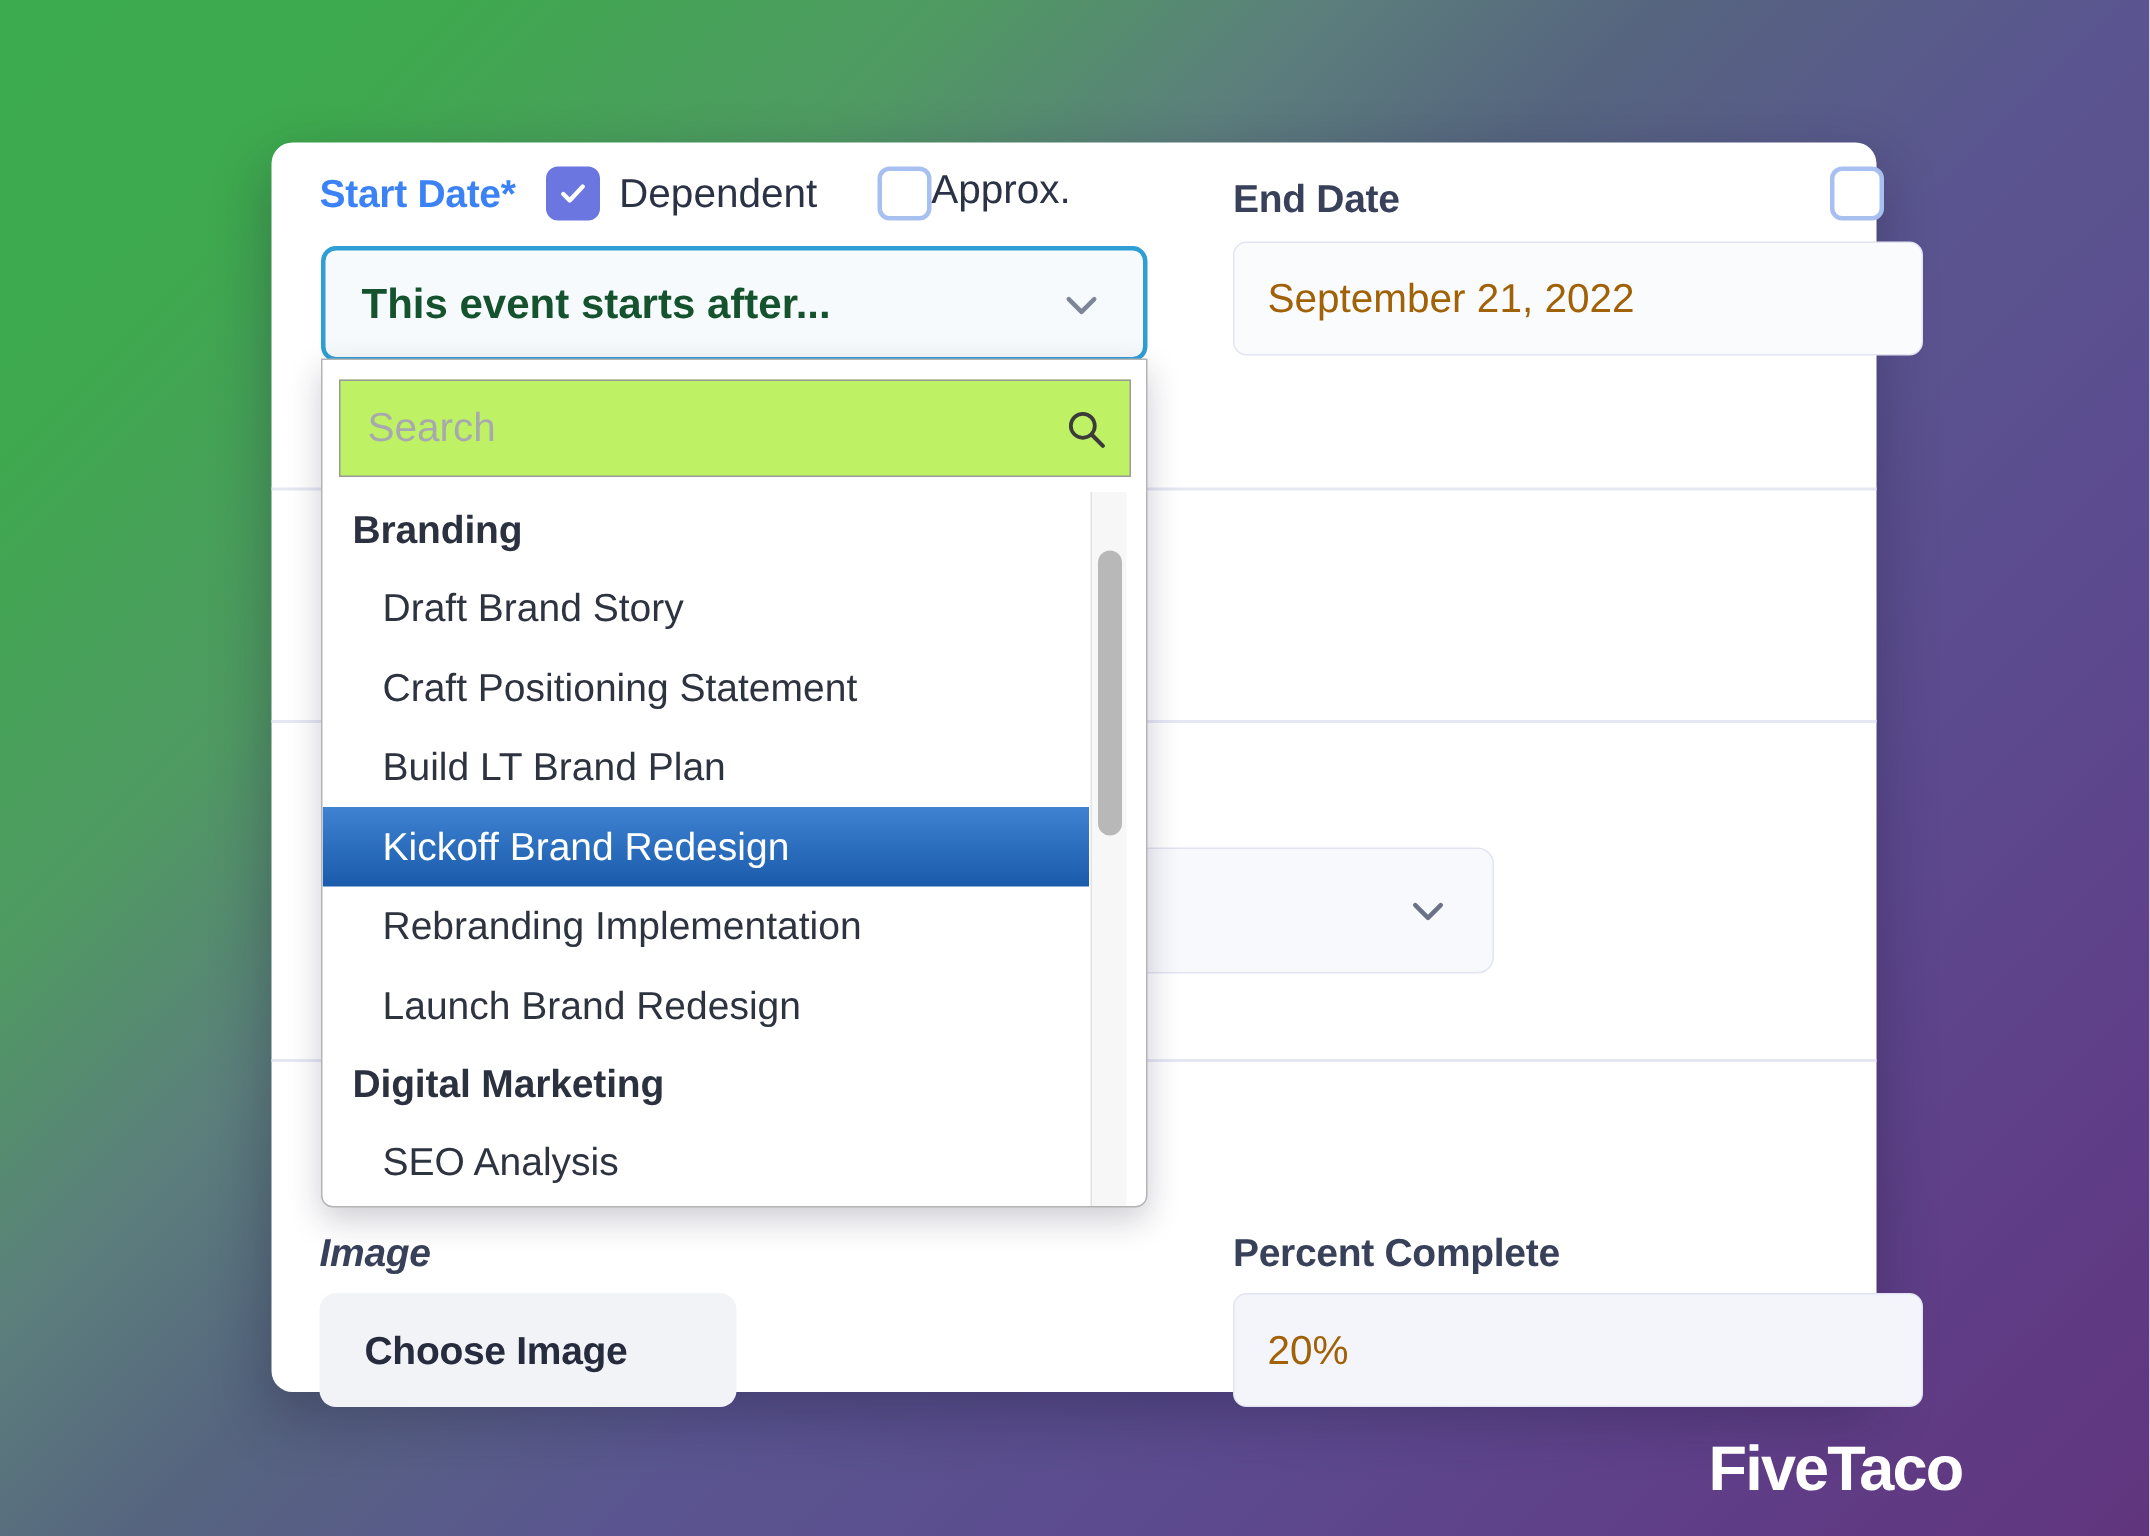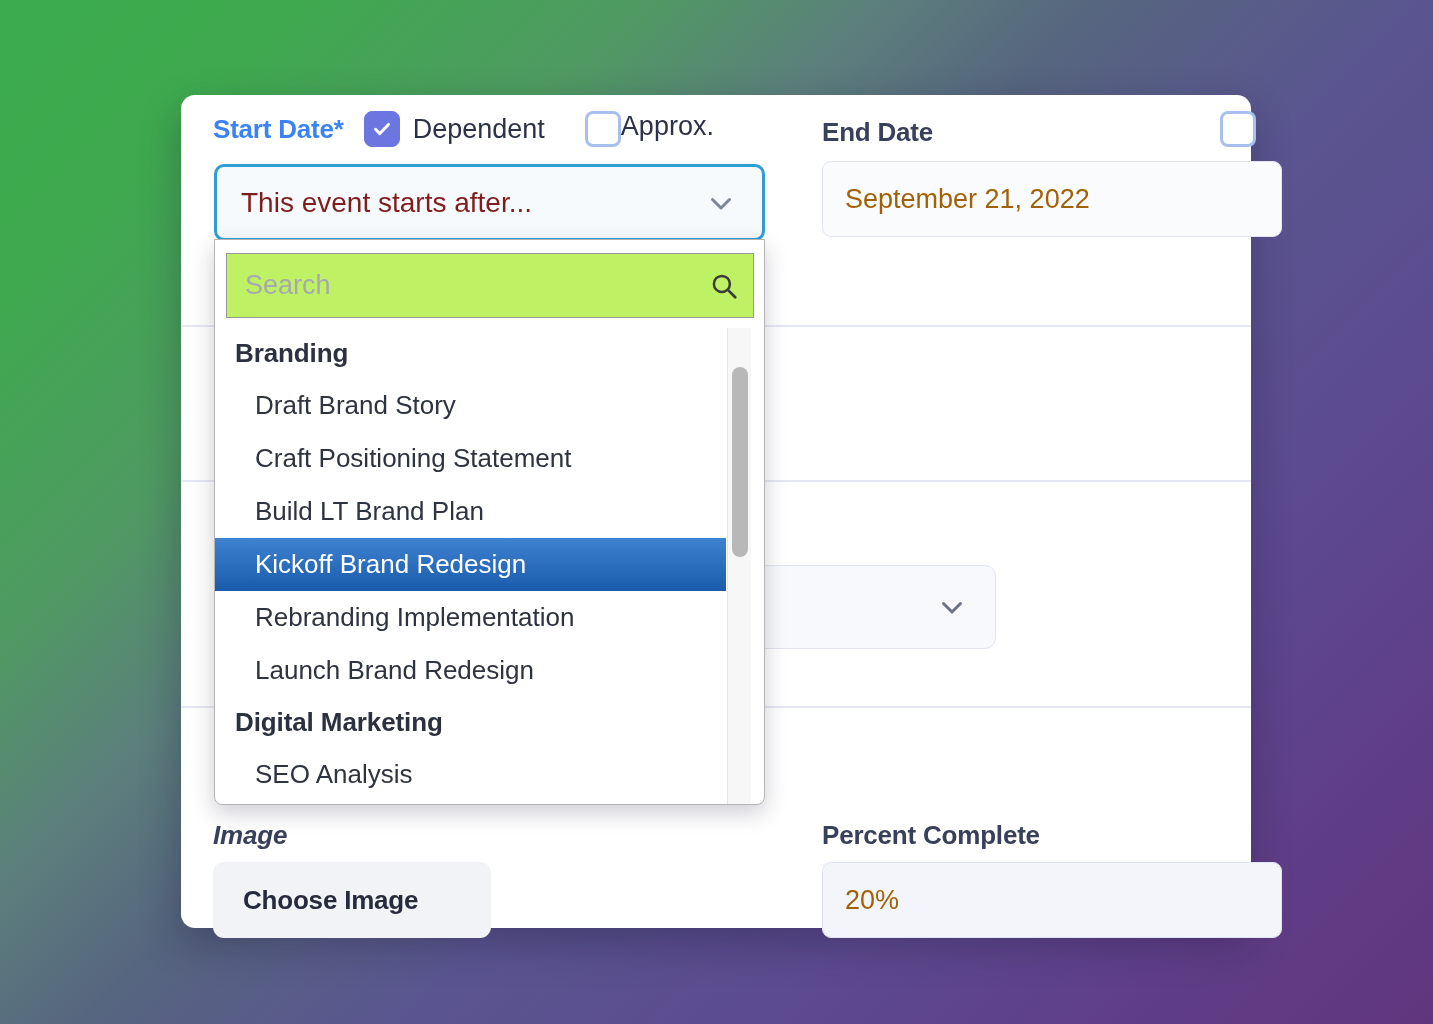--- a/index.html
+++ b/index.html
@@ -211,22 +211,23 @@
     border-radius: 10px;
     display: flex;
     align-items: center;
     justify-content: space-between;
     padding: 0 24px 0 24px;
     z-index: 12;
     cursor: pointer;
   }
   #start-combobox .sel-text {
     font-size: 28px;
-    color: #7f1d1d;
-    white-space: nowrap;
+    color: #14532d;
+    white-space: nowrap;
+    font-weight: bold;
   }
 
   .chev {
     width: 34px;
     height: 34px;
     display: block;
   }
 
   
   #dropdown-panel {
@@ -418,14 +419,15 @@
         <div class="group-header">Digital Marketing</div>
         <div class="list-option">SEO Analysis</div>
         <div class="list-option">Update Landing Pages</div>
       </div>
 
     <div id="dd-scroll-track">
       <div id="dd-scroll-thumb"></div>
     </div>
   </div>
 
+  <div id="fivetaco-logo">FiveTaco</div>
 
 </div>
 
 </body></html>

